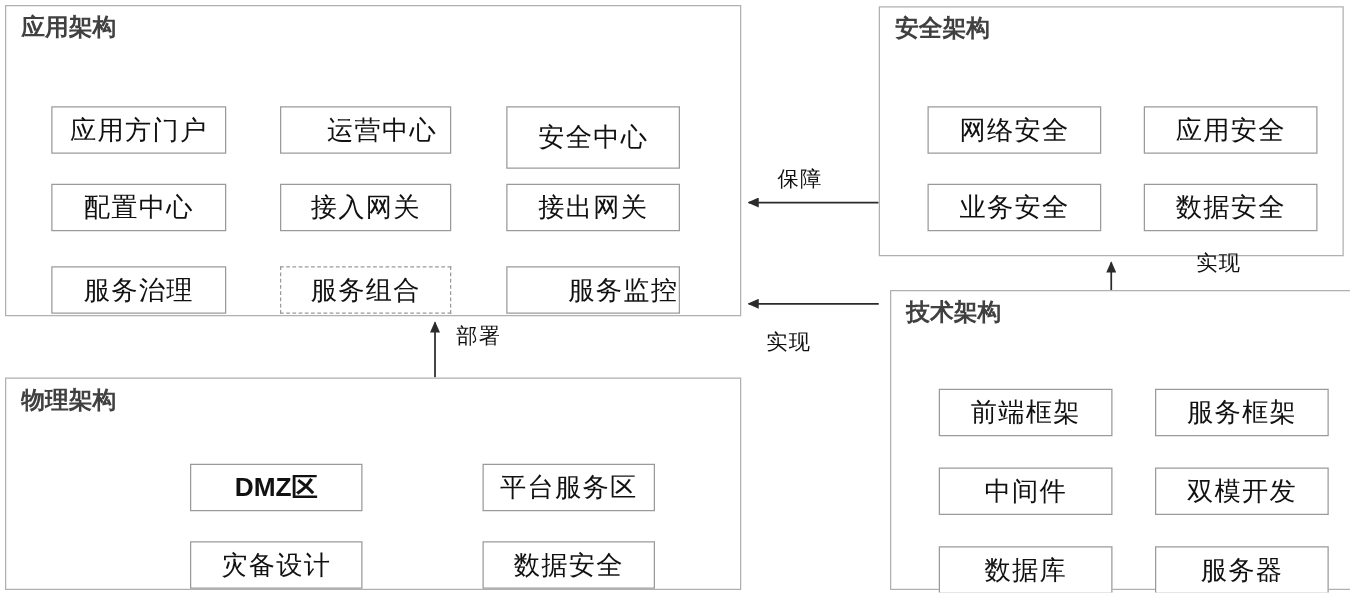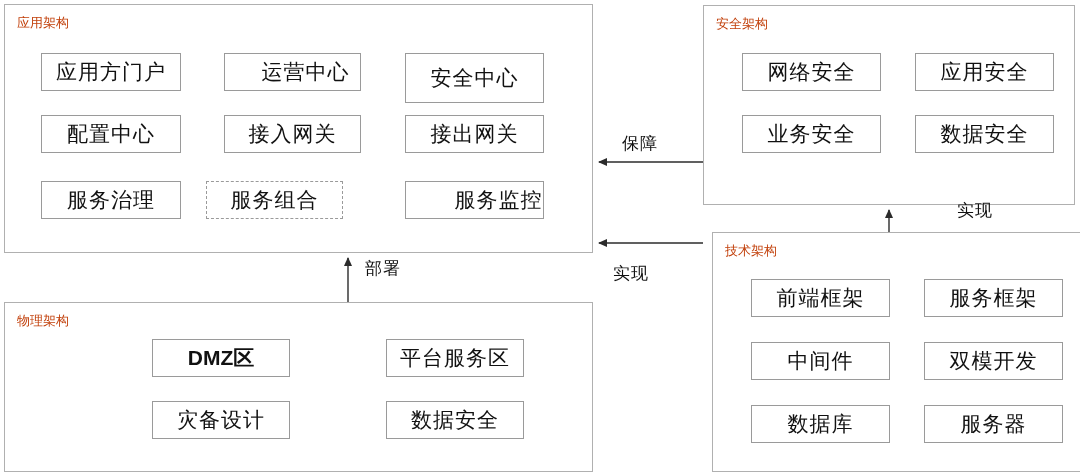--- a/index.html
+++ b/index.html
@@ -28,24 +28,25 @@
     position: absolute;
     box-sizing: border-box;
     border: 1px solid #b0b0b0;
     background: #ffffff;
   }
   .panel-title {
     position: absolute;
     left: 12px;
     top: 6px;
     font-family: "Liberation Sans", sans-serif;
-    font-size: 13px;
+    font-size: 19px;
     line-height: 24px;
-    color: #c2410c;
+    color: #404040;
     white-space: nowrap;
+    font-weight: bold;
   }
 
   #panel-app        { left: 4px;   top: 4px;   width: 589px; height: 249px; }
   #panel-security   { left: 703px; top: 5px;   width: 372px; height: 200px; }
   #panel-physical   { left: 4px;   top: 302px; width: 589px; height: 170px; }
   #panel-technical  { left: 712px; top: 232px; width: 372px; height: 240px; }
 
   
   .item {
     position: absolute;
@@ -53,20 +54,21 @@
     border: 1px solid #9a9a9a;
     background: #ffffff;
     display: flex;
     align-items: center;
     justify-content: center;
     font-family: "Liberation Serif", serif;
     font-size: 21px;
     color: #111111;
     letter-spacing: 1px;
     white-space: nowrap;
+    margin-top: 32px;
   }
   .item.dashed { border: 1px dashed #9a9a9a; }
   .item.sans-bold {
     font-family: "Liberation Sans", sans-serif;
     font-weight: bold;
     letter-spacing: 0px;
   }
 
   
   .conn-label {
@@ -114,21 +116,21 @@
 
     <div class="item" style="left:36px;  top:48px;  width:140px; height:38px;">应用方门户</div>
     <div class="item" style="left:219px; top:48px;  width:137px; height:38px;padding-left:26px;">运营中心</div>
     <div class="item" style="left:400px; top:48px;  width:139px; height:50px;">安全中心</div>
 
     <div class="item" style="left:36px;  top:110px; width:140px; height:38px;">配置中心</div>
     <div class="item" style="left:219px; top:110px; width:137px; height:38px;">接入网关</div>
     <div class="item" style="left:400px; top:110px; width:139px; height:38px;">接出网关</div>
 
     <div class="item" style="left:36px;  top:176px; width:140px; height:38px;">服务治理</div>
-    <div class="item dashed" style="left:201px; top:176px; width:137px; height:38px;">服务组合</div>
+    <div class="item dashed" style="left:219px; top:176px; width:137px; height:38px;">服务组合</div>
     <div class="item" style="left:400px; top:176px; width:139px; height:38px;padding-left:48px;">服务监控</div>
   </div>
 
   <div class="panel" id="panel-security">
     <div class="panel-title">安全架构</div>
 
     <div class="item" style="left:38px;  top:47px;  width:139px; height:38px;">网络安全</div>
     <div class="item" style="left:211px; top:47px;  width:139px; height:38px;">应用安全</div>
 
     <div class="item" style="left:38px;  top:109px; width:139px; height:38px;">业务安全</div>

